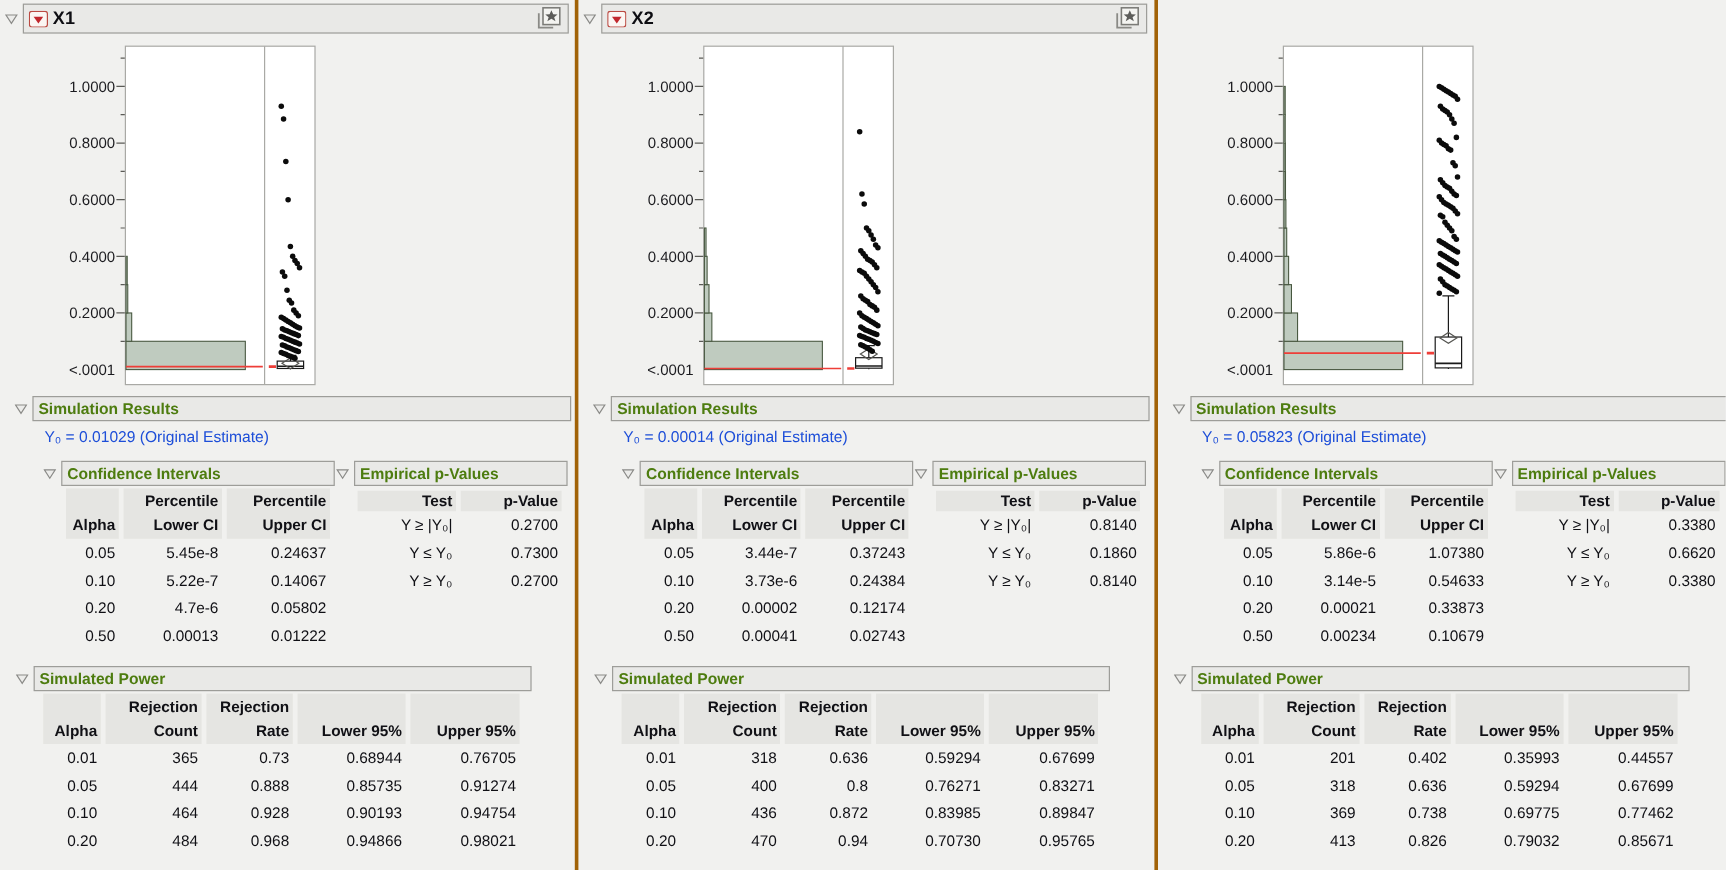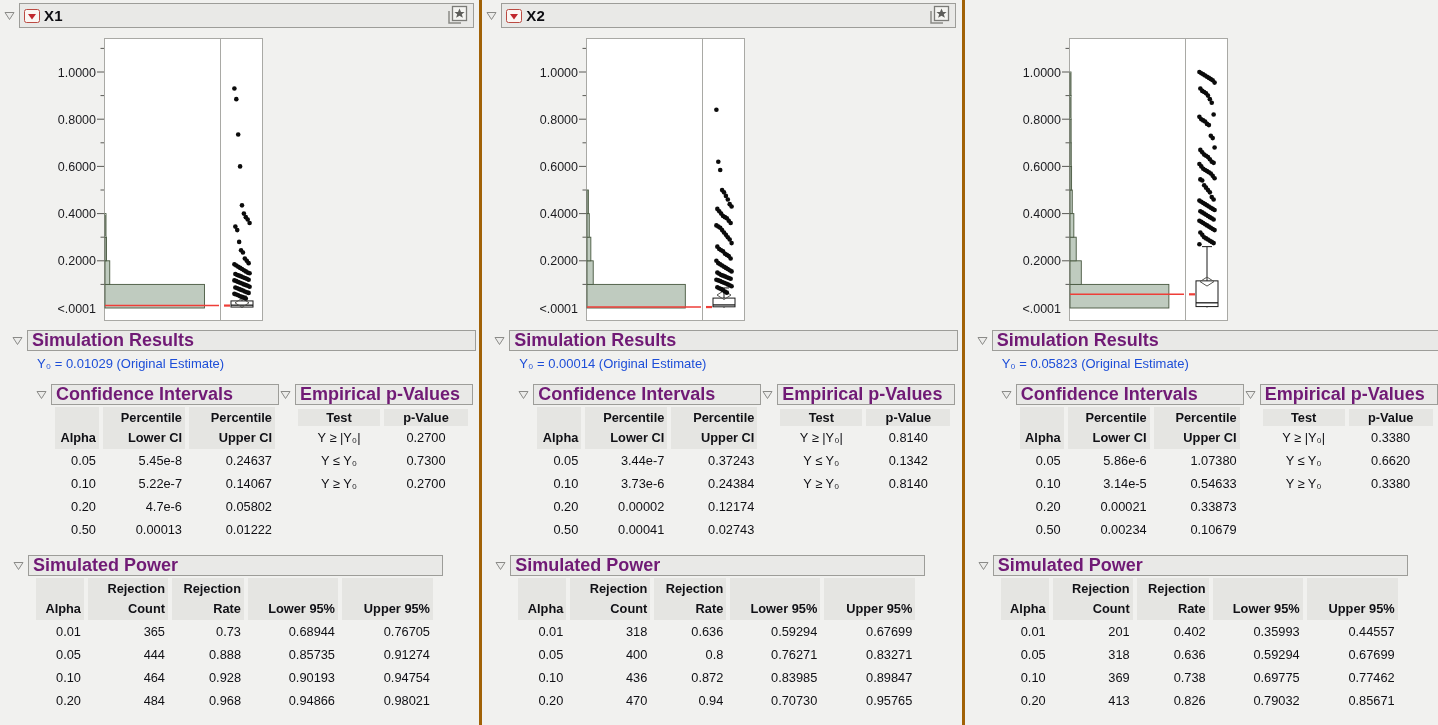--- a/index.html
+++ b/index.html
@@ -15,21 +15,21 @@
 
   
   .bar{position:absolute;display:flex;align-items:center;gap:4px}
   .disc{flex:0 0 auto;cursor:pointer}
   .obar{
     flex:1;display:flex;align-items:center;height:100%;
     background:#e9e9e7;border:1px solid #9d9d99;box-sizing:border-box;
     padding:0 4px;gap:4px;
   }
   .ptitle{font-weight:700;font-size:15px;letter-spacing:.2px;color:#0d0d12}
-  .stitle{font-weight:700;font-size:18px;color:#701a75}
+  .stitle{font-weight:700;font-size:13px;color:#4d7c0f}
   .staricon{margin-left:auto;cursor:pointer}
   .redtri{cursor:pointer}
 
   .titlebar{top:3px;left:4px;width:470px;height:25px}
   .simres  {top:330px;left:12px;width:464px;height:21px}
   .cibar   {top:384px;left:36px;width:243px;height:21px}
   .empbar  {top:384px;left:280px;width:193px;height:21px}
   .powerbar{top:555px;left:13px;width:430px;height:21px}
 
   .plot{position:absolute;top:36px;left:40px;width:235px;height:292px}
@@ -41,21 +41,21 @@
     position:absolute;border-collapse:separate;border-spacing:4px 0;
     font-size:12.8px;color:#101015;table-layout:fixed;
   }
   table.tbl th{
     background:#e5e5e2;font-weight:700;vertical-align:bottom;
     padding:1px 3px;white-space:nowrap;
   }
   table.tbl td{padding:0 3px;height:23px;white-space:nowrap}
   table.tbl th div{line-height:20px}
   .ar{text-align:right}
-  .al{text-align:center}
+  .al{text-align:right}
   .citable{top:407px;left:51px}
   .emptable{top:409px;left:294px}
   .powertable{top:578px;left:32px}
 </style>
 </head>
 <body>
 
 <section class="panel">
   <div class="bar titlebar">
     <svg class="disc" width="11" height="10">
@@ -542,21 +542,21 @@
       <th class="al">p-Value</th>
     </tr>
       </thead>
     <tbody>
         <tr>
           <td class="al">Y ≥ |Y₀|</td>
           <td class="al">0.8140</td>
         </tr>
         <tr>
           <td class="al">Y ≤ Y₀</td>
-          <td class="al">0.1342</td>
+          <td class="al">0.1860</td>
         </tr>
         <tr>
           <td class="al">Y ≥ Y₀</td>
           <td class="al">0.8140</td>
         </tr>
       </tbody>
   </table>
 
   <div class="bar powerbar">
     <svg class="disc" width="11" height="10">

